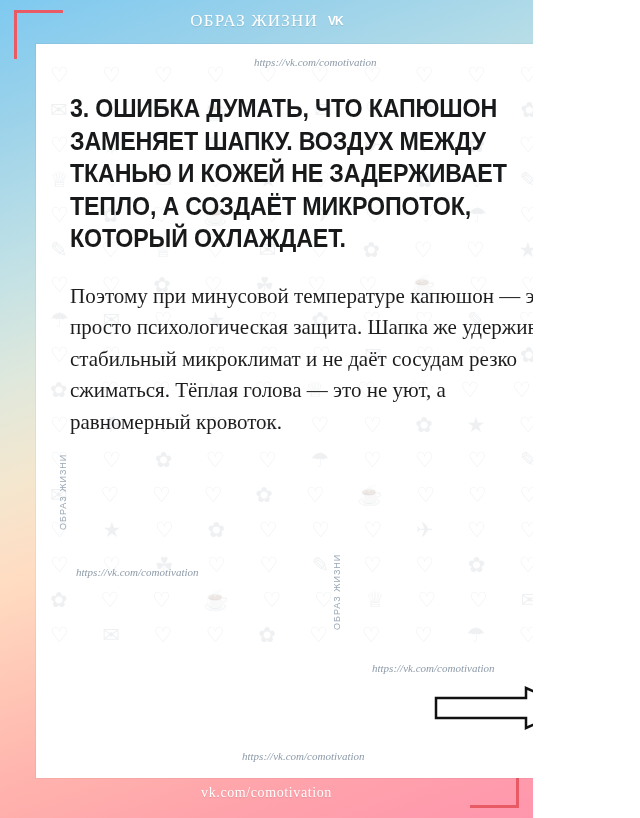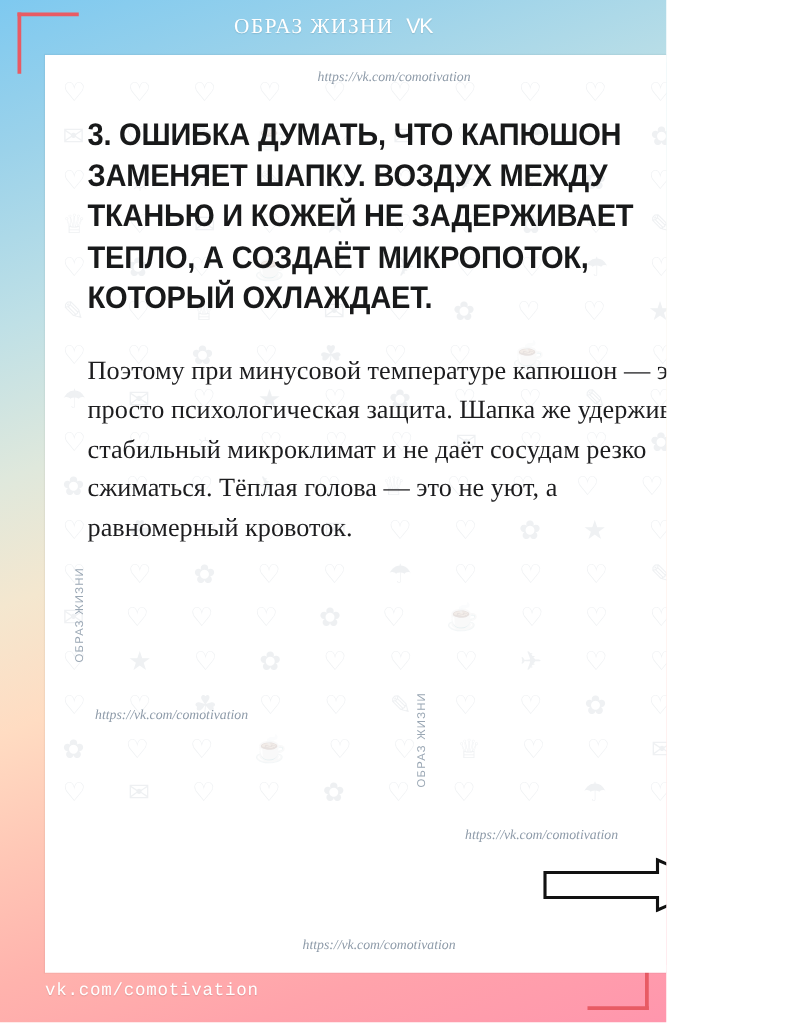--- a/index.html
+++ b/index.html
@@ -64,22 +64,22 @@
     justify-content: center;
     gap: 10px;
     color: #ffffff;
     font-family: "Liberation Serif", serif;
     font-size: 17px;
     letter-spacing: 1.2px;
     text-shadow: 0 1px 1px rgba(0,0,0,0.12);
   }
   .brand-header .vk-logo {
     font-family: "Liberation Sans", sans-serif;
-    font-weight: normal;
-    font-size: 17px;
+    font-weight: bold;
+    font-size: 12px;
     letter-spacing: -1px;
   }
 
   .card {
     position: absolute;
     left: 36px;
     top: 44px;
     width: 568px;
     height: 734px;
     background: #ffffff;
@@ -159,22 +159,23 @@
   }
 
   .footer-bar {
     position: absolute;
     left: 36px;
     right: 36px;
     bottom: 10px;
     height: 30px;
     display: flex;
     align-items: center;
+    justify-content: center;
     color: #ffffff;
-    font-family: Liberation Mono, monospace;
+    font-family: Liberation Serif, serif;
     font-size: 14px;
     letter-spacing: 0.6px;
     text-shadow: 0 1px 1px rgba(0,0,0,0.12);
     margin-top: 14px;
   }
 </style>
 </head>
 <body>
 
 <div class="page">

